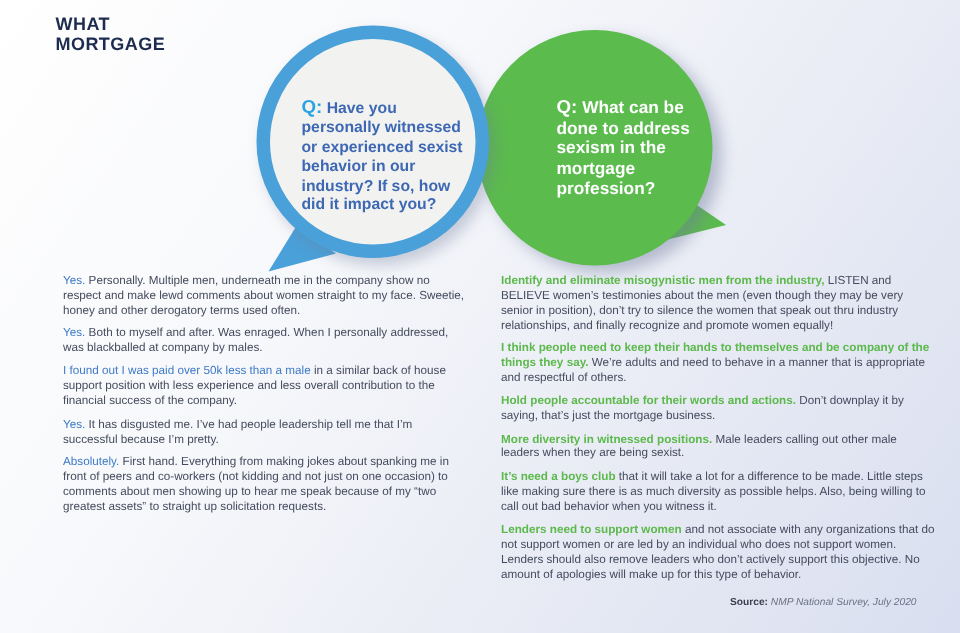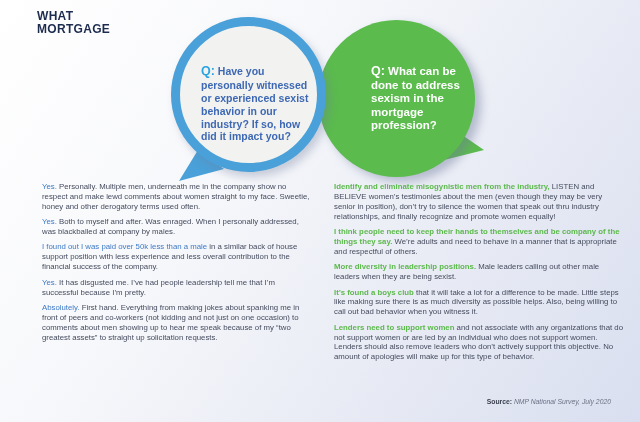--- a/index.html
+++ b/index.html
@@ -104,22 +104,23 @@
     <p><span class="lead-blue">Yes.</span><span> Personally. Multiple men, underneath me in the company show no respect and make lewd comments about women straight to my face. Sweetie, honey and other derogatory terms used often.</span></p>
     <p><span class="lead-blue">Yes.</span><span> Both to myself and after. Was enraged. When I personally addressed, was blackballed at company by males.</span></p>
     <p><span class="lead-blue">I found out I was paid over 50k less than a male</span><span> in a similar back of house support position with less experience and less overall contribution to the financial success of the company.</span></p>
     <p><span class="lead-blue">Yes.</span><span> It has disgusted me. I’ve had people leadership tell me that I’m successful because I’m pretty.</span></p>
     <p><span class="lead-blue">Absolutely.</span><span> First hand. Everything from making jokes about spanking me in front of peers and co-workers (not kidding and not just on one occasion) to comments about men showing up to hear me speak because of my “two greatest assets” to straight up solicitation requests.</span></p>
   </div>
 
   <div class="col col-right">
     <p><span class="lead-green">Identify and eliminate misogynistic men from the industry,</span><span> LISTEN and BELIEVE women’s testimonies about the men (even though they may be very senior in position), don’t try to silence the women that speak out thru industry relationships, and finally recognize and promote women equally!</span></p>
     <p><span class="lead-green">I think people need to keep their hands to themselves and be company of the things they say.</span><span> We’re adults and need to behave in a manner that is appropriate and respectful of others.</span></p>
-    <p><span class="lead-green">More diversity in leadership positions.</span><span> Male leaders calling out other male leaders when they are being sexist.</span></p>
-    <p><span class="lead-green">It’s found a boys club</span><span> that it will take a lot for a difference to be made. Little steps like making sure there is as much diversity as possible helps. Also, being willing to call out bad behavior when you witness it.</span></p>
+    <p><span class="lead-green">Hold people accountable for their words and actions.</span><span> Don’t downplay it by saying, that’s just the mortgage business.</span></p>
+    <p><span class="lead-green">More diversity in witnessed positions.</span><span> Male leaders calling out other male leaders when they are being sexist.</span></p>
+    <p><span class="lead-green">It’s need a boys club</span><span> that it will take a lot for a difference to be made. Little steps like making sure there is as much diversity as possible helps. Also, being willing to call out bad behavior when you witness it.</span></p>
     <p><span class="lead-green">Lenders need to support women</span><span> and not associate with any organizations that do not support women or are led by an individual who does not support women. Lenders should also remove leaders who don’t actively support this objective. No amount of apologies will make up for this type of behavior.</span></p>
   </div>
 
   <div class="source">
     <b>Source:</b><span> NMP National Survey, July 2020</span>
   </div>
 
 </div>
 
 </body></html>

